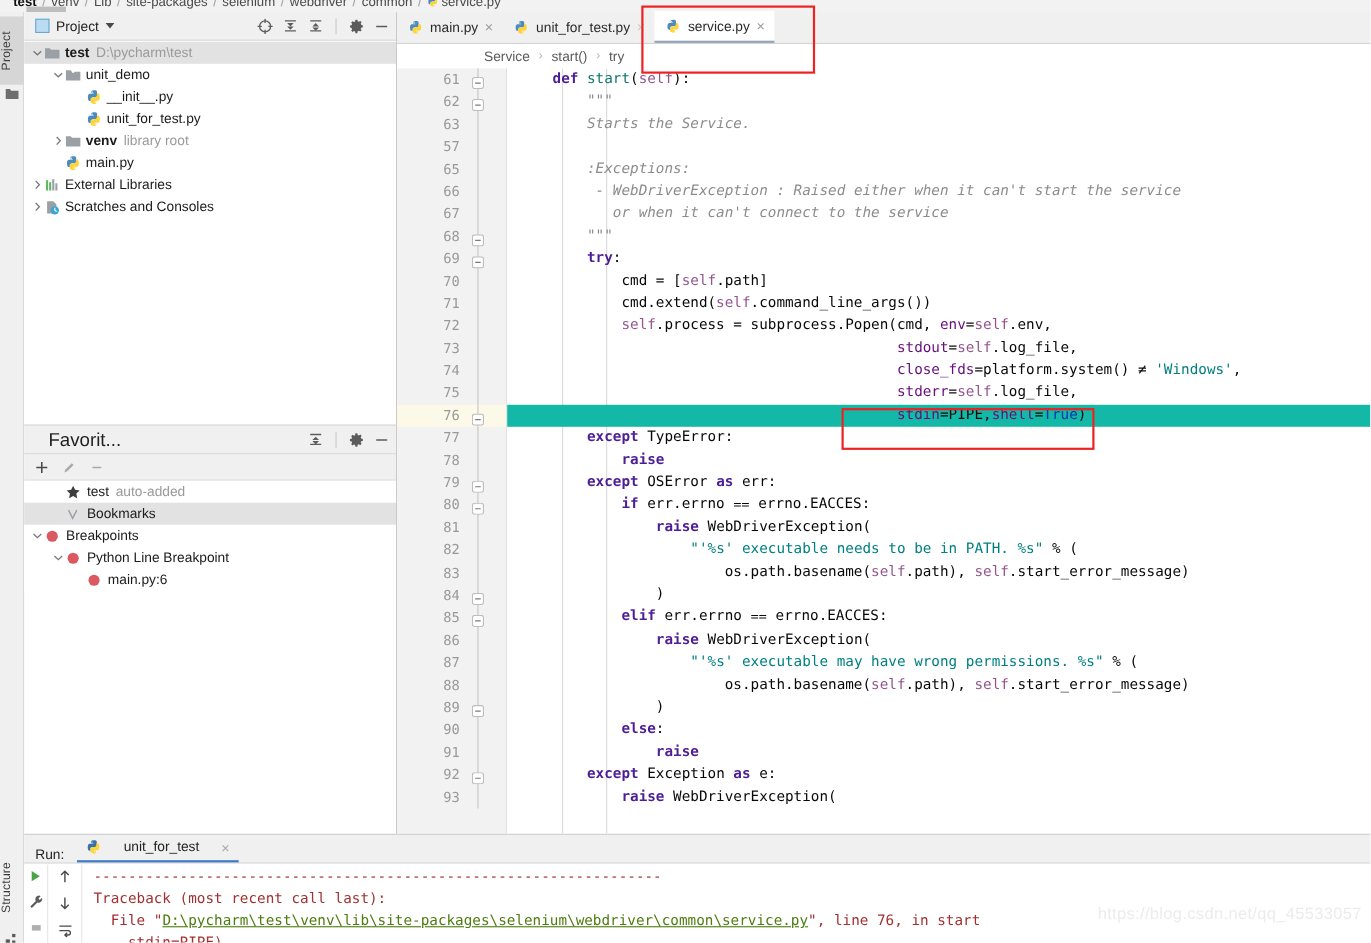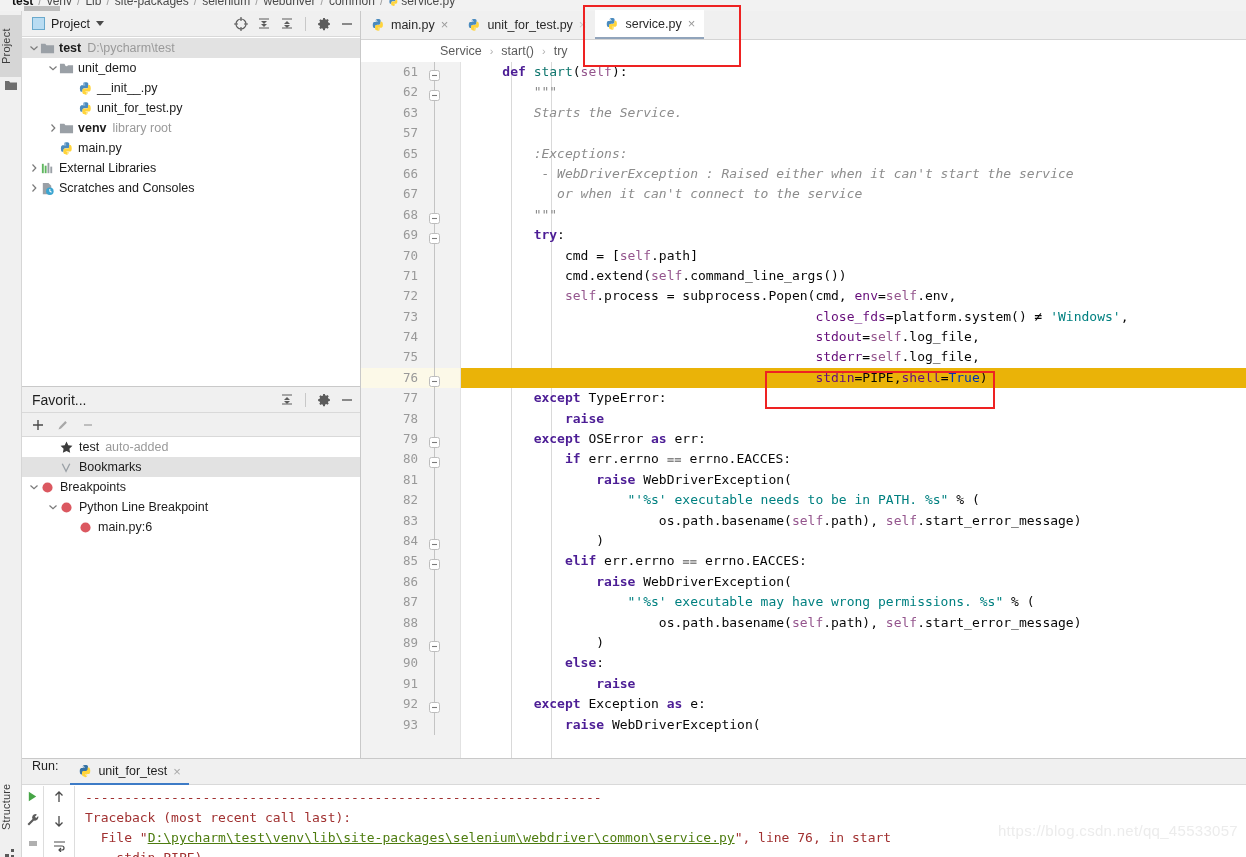--- a/index.html
+++ b/index.html
@@ -91,21 +91,21 @@
 
   
   .favpanel {
     position: absolute; left: 22px; top: 386px; width: 339px; height: 372px;
     background: #ffffff; border-top: 1px solid #c9c9c9; border-right: 1px solid #c9c9c9;
   }
   .favhdr {
     position: relative; height: 26px; background: #f0f0f0;
     border-bottom: 1px solid #d9d9d9; display: flex; align-items: center;
   }
-  .favhdr .ttl { margin-left: 10px; font-size: 14px; color: #1f1f1f; }
+  .favhdr .ttl { margin-left: 22px; font-size: 17px; color: #1f1f1f; }
   .favtoolbar {
     height: 24px; background: #f0f0f0; border-bottom: 1px solid #d9d9d9;
     display: flex; align-items: center; gap: 11px; padding-left: 9px;
   }
   .favlist { background: #fff; }
 
   
   .editor { position: absolute; left: 361px; top: 11px; right: 0; height: 747px; background: #ffffff; }
   .tabbar {
     position: relative; height: 29px; background: #f0f0f0;
@@ -142,43 +142,43 @@
 
   .codearea {
     position: absolute; left: 100px; top: 0; right: 0; bottom: 0;
     background: #ffffff; overflow: hidden;
   }
   .cline {
     height: 20.4px; line-height: 20.4px; white-space: pre;
     font-family: "DejaVu Sans Mono", monospace; font-size: 13px;
     color: #080808; padding-left: 10px; position: relative;
   }
-  .cline.hl { background: #eab308; }
+  .cline.hl { background: #14b8a6; }
   .indentguide { position: absolute; top: 0; width: 1px; height: 100%; background: #d9d9d9; }
 
   .kw   { color: #4c1d95; font-weight: bold; }
   .kw2  { color: #0033b3; }
   .self { color: #94558d; }
   .fn   { color: #0f766e; margin-top: 29px; }
   .str2 { color: #008080; }
   .doc  { color: #8c8c8c; font-style: italic; }
   .mag  { color: #660e7a; }
 
   
   .runpanel {
     position: absolute; left: 22px; top: 758px; right: 0; height: 99px;
     background: #ffffff; border-top: 1px solid #c9c9c9;
   }
   .runtabbar {
-    height: 26px; background: #f0f0f0; display: flex; align-items: flex-start;
+    height: 26px; background: #f0f0f0; display: flex; align-items: flex-end;
     border-bottom: 1px solid #d9d9d9;
   }
   .runtabbar .runlbl { margin-left: 10px; margin-right: 12px; font-size: 12.5px; color: #1f1f1f; }
   .runtab {
-    display: flex; align-items: center; gap: 6px; height: 26px; padding: 0 8px;
+    display: flex; align-items: center; gap: 20px; height: 26px; padding: 0 8px;
     font-size: 12.5px; color: #1f1f1f; border-bottom: 2px solid #3d7bc6;
   }
   .runtab .x { color: #a8a8a8; font-size: 13px; }
   .runbody { position: absolute; left: 0; top: 27px; right: 0; bottom: 0; display: flex; }
   .runtools {
     width: 22px; padding-top: 4px; display: flex; flex-direction: column;
     align-items: center; gap: 10px; border-right: 1px solid #dddddd; background:#fff;
   }
   .runtools2 {
     width: 31px; padding-top: 4px; display: flex; flex-direction: column;
@@ -556,22 +556,22 @@
           <div class="cline"><span>        </span><span class="doc">Starts the Service.</span></div>
           <div class="cline"><span></span></div>
           <div class="cline"><span>        </span><span class="doc">:Exceptions:</span></div>
           <div class="cline"><span>         </span><span class="doc">- WebDriverException : Raised either when it can't start the service</span></div>
           <div class="cline"><span>           </span><span class="doc">or when it can't connect to the service</span></div>
           <div class="cline"><span>        </span><span class="doc">"""</span></div>
           <div class="cline"><span>        </span><span class="kw">try</span><span>:</span></div>
           <div class="cline"><span>            cmd = [</span><span class="self">self</span><span>.path]</span></div>
           <div class="cline"><span>            cmd.extend(</span><span class="self">self</span><span>.command_line_args())</span></div>
           <div class="cline"><span>            </span><span class="self">self</span><span>.process = subprocess.Popen(cmd, </span><span class="mag">env</span><span>=</span><span class="self">self</span><span>.env,</span></div>
+          <div class="cline"><span>                                            </span><span class="mag">stdout</span><span>=</span><span class="self">self</span><span>.log_file,</span></div>
           <div class="cline"><span>                                            </span><span class="mag">close_fds</span><span>=platform.system() ≠ </span><span class="str2">'Windows'</span><span>,</span></div>
-          <div class="cline"><span>                                            </span><span class="mag">stdout</span><span>=</span><span class="self">self</span><span>.log_file,</span></div>
           <div class="cline"><span>                                            </span><span class="mag">stderr</span><span>=</span><span class="self">self</span><span>.log_file,</span></div>
           <div class="cline hl"><span>                                            </span><span class="mag">stdin</span><span>=PIPE,</span><span class="mag">shell</span><span>=</span><span class="kw2">True</span><span>)</span></div>
           <div class="cline"><span>        </span><span class="kw">except</span><span> TypeError:</span></div>
           <div class="cline"><span>            </span><span class="kw">raise</span></div>
           <div class="cline"><span>        </span><span class="kw">except</span><span> OSError </span><span class="kw">as</span><span> err:</span></div>
           <div class="cline"><span>            </span><span class="kw">if</span><span> err.errno ⩵ errno.EACCES:</span></div>
           <div class="cline"><span>                </span><span class="kw">raise</span><span> WebDriverException(</span></div>
           <div class="cline"><span>                    </span><span class="str2">"'%s' executable needs to be in PATH. %s"</span><span> % (</span></div>
           <div class="cline"><span>                        os.path.basename(</span><span class="self">self</span><span>.path), </span><span class="self">self</span><span>.start_error_message)</span></div>
           <div class="cline"><span>                )</span></div>

